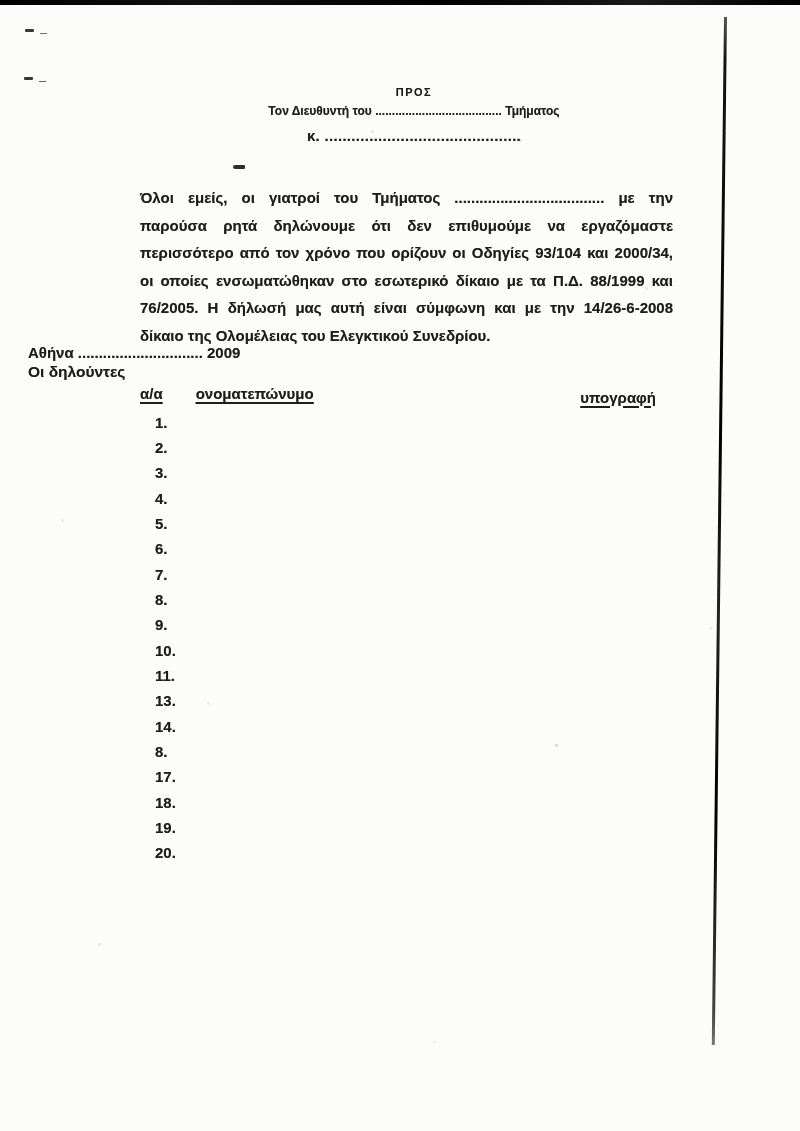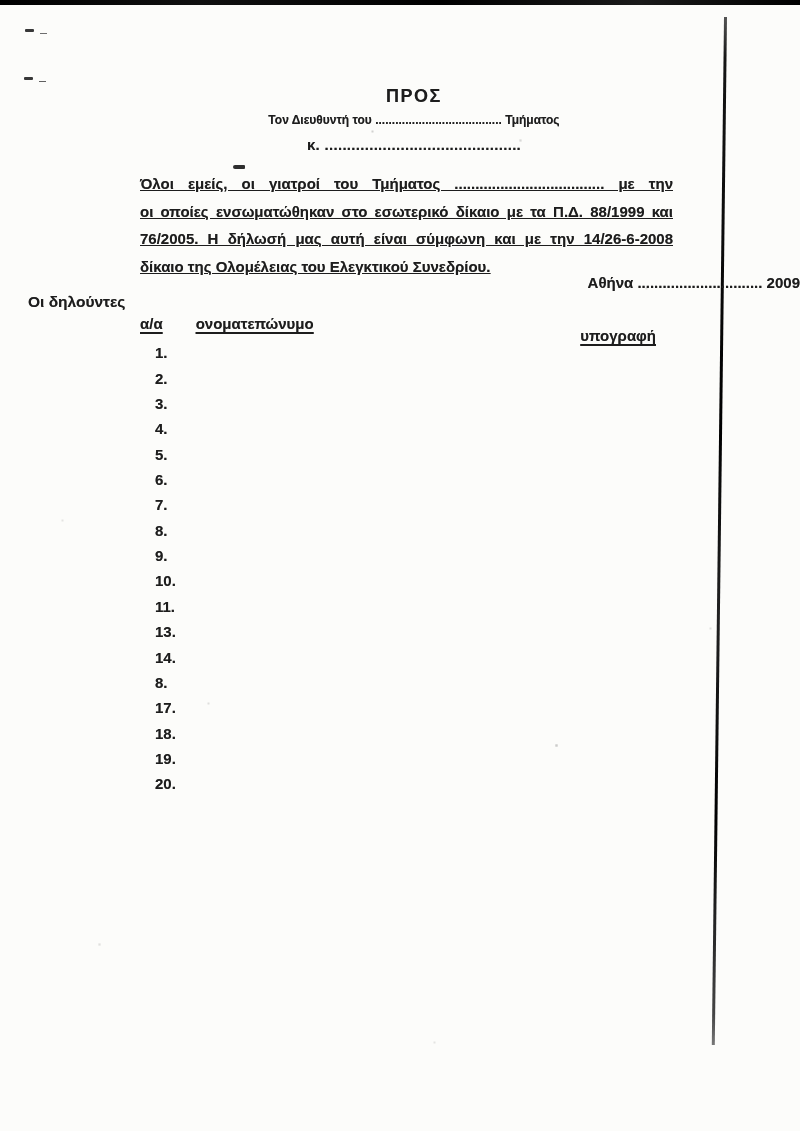--- a/index.html
+++ b/index.html
@@ -39,59 +39,61 @@
       646px 288px 0 0.5px rgba(60,60,60,0.15),
       556px 745px 0 0.7px rgba(60,60,60,0.25),
       208px 703px 0 0.5px rgba(60,60,60,0.15),
       99px 944px 0 0.6px rgba(60,60,60,0.14),
       434px 1042px 0 0.5px rgba(60,60,60,0.12),
       710px 628px 0 0.5px rgba(60,60,60,0.14),
       62px 520px 0 0.5px rgba(60,60,60,0.12);
   }
   
   .content { position: absolute; inset: 0; padding-left: 28px; }
-  .pros { margin-top: 86px; text-align: center; font-size: 18px; letter-spacing: 1.5px; }
+  .pros { margin-top: 86px; text-align: center; font-size: 11px; letter-spacing: 1.5px; }
   .line-recipient { margin-top: 6px; text-align: center; font-size: 12px; }
   .line-addressee { margin-top: 9px; text-align: center; font-size: 15px; letter-spacing: 0.3px; }
-  .body { margin: 17px 0 0 112px; width: 533px; font-size: 15px; line-height: 27.6px; text-decoration: underline; }
+  .body { margin: 40px 0 0 112px; width: 533px; font-size: 15px; line-height: 27.6px; }
   .body-line { text-align: justify; text-align-last: justify; }
   .body-line:last-child { text-align-last: left; }
-  .date-line { margin-top: -6px; text-align: right; font-size: 15px; }
+  .date-line { margin-top: -6px; text-align: left; font-size: 15px; }
   .signatories-title { margin-top: 2px; font-size: 15.5px; }
   .table-header {
     margin: 4px 12px 0 112px; width: 516px;
     display: flex; align-items: flex-start; font-size: 15px;
   }
   .table-header span {
     text-decoration: underline;
     text-decoration-thickness: 1.5px;
     text-underline-offset: 3px;
   }
   .col-name { margin-left: 33px; }
-  .col-signature { margin-left: auto; position: relative; top: 12px; }
+  .col-signature { margin-left: auto; position: relative; top: 4px; }
   .rows { margin: 8px 0 0 127px; font-size: 15px; line-height: 25.35px; }
 </style>
 </head>
 <body>
 
 <div class="page">
   <div class="scan-strip-top"></div>
   <div class="scan-line-right"></div>
   <div class="pen-mark mark-a"></div>
   <div class="pen-mark mark-b"></div>
   <div class="dash-mark"></div>
   <div class="speckles"></div>
 
   <div class="content">
     <div class="pros">ΠΡΟΣ</div>
     <div class="line-recipient">Τον Διευθυντή του ...................................... Τμήματος</div>
     <div class="line-addressee">κ. ............................................</div>
 
     <div class="body">
         <div class="body-line">Όλοι εμείς, οι γιατροί του Τμήματος .................................... με την</div>
+        <div class="body-line">παρούσα ρητά δηλώνουμε ότι δεν επιθυμούμε να εργαζόμαστε</div>
+        <div class="body-line">περισσότερο από τον χρόνο που ορίζουν οι Οδηγίες 93/104 και 2000/34,</div>
         <div class="body-line">οι οποίες ενσωματώθηκαν στο εσωτερικό δίκαιο με τα Π.Δ. 88/1999 και</div>
         <div class="body-line">76/2005. Η δήλωσή μας αυτή είναι σύμφωνη και με την 14/26-6-2008</div>
         <div class="body-line">δίκαιο της Ολομέλειας του Ελεγκτικού Συνεδρίου.</div>
       </div>
 
     <div class="date-line">Αθήνα .............................. 2009</div>
     <div class="signatories-title">Οι δηλούντες</div>
 
     <div class="table-header">
       <span class="col-index">α/α</span>

